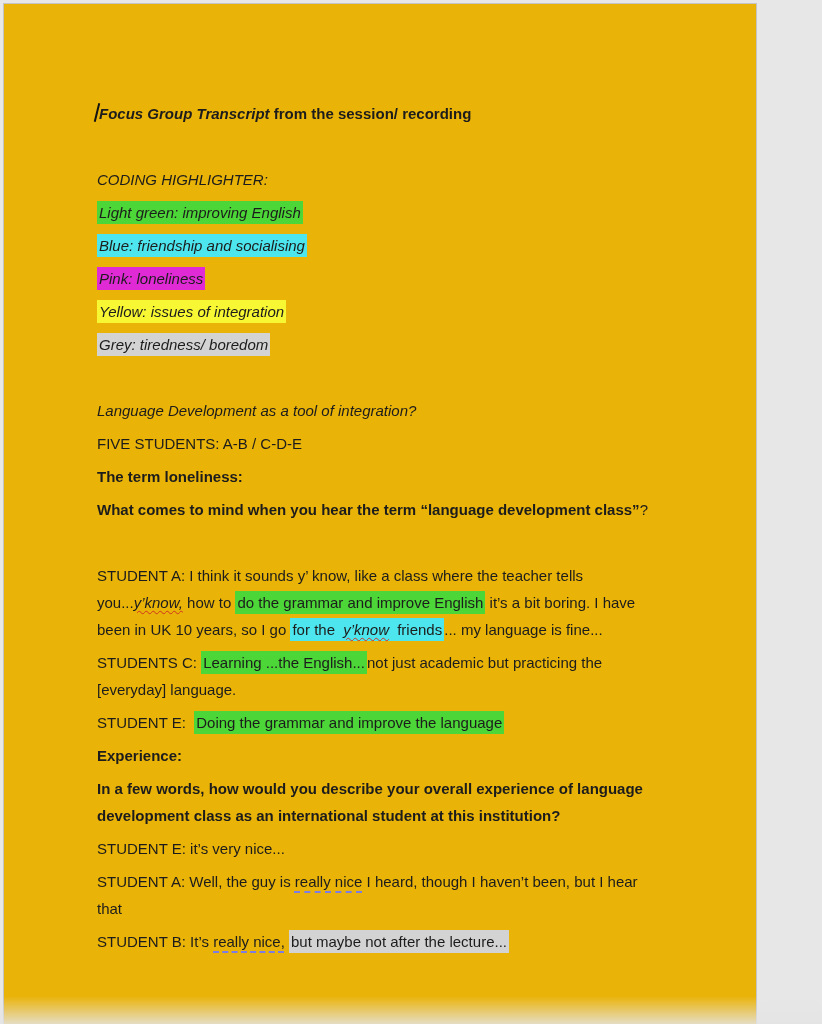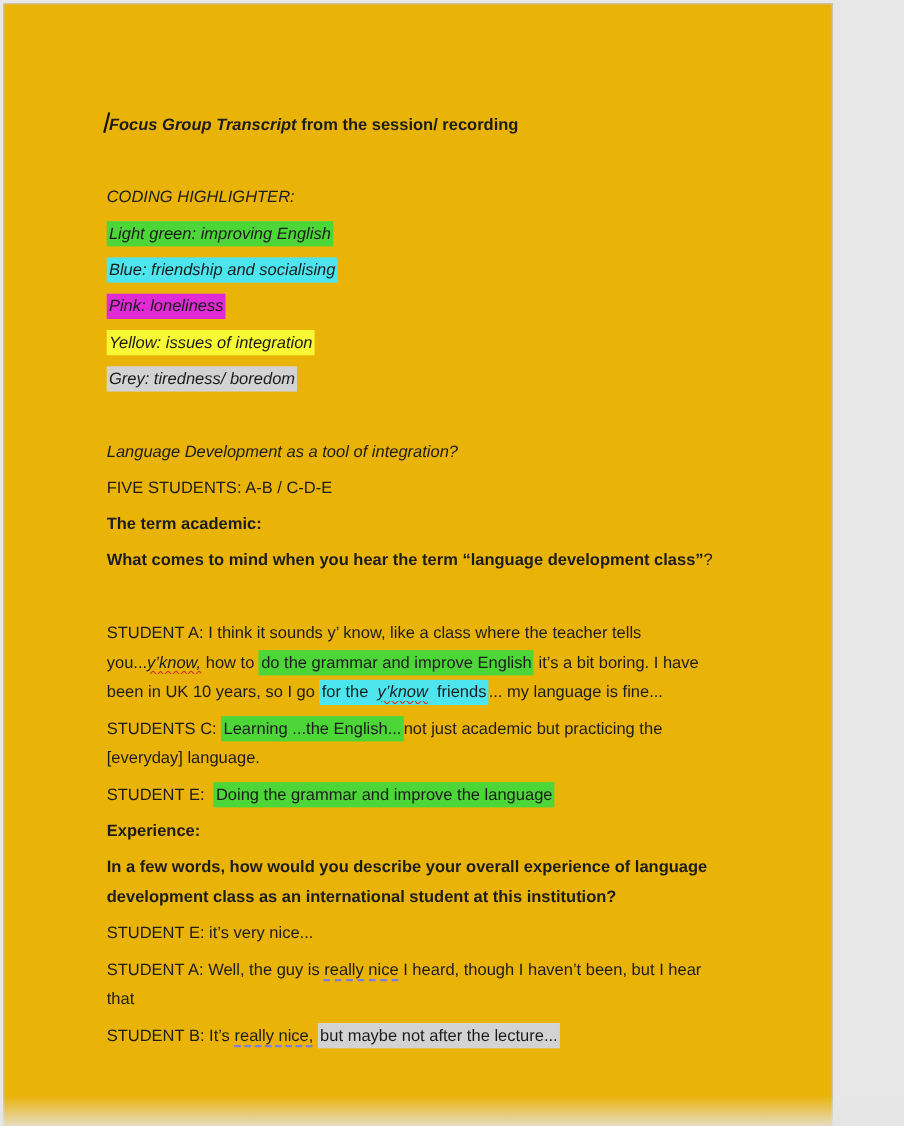--- a/index.html
+++ b/index.html
@@ -85,21 +85,21 @@
   <p class="line"><span class="m-italic m-hl-green">Light green: improving English</span></p>
   <p class="line"><span class="m-italic m-hl-cyan">Blue: friendship and socialising</span></p>
   <p class="line"><span class="m-italic m-hl-pink">Pink: loneliness</span></p>
   <p class="line"><span class="m-italic m-hl-yellow">Yellow: issues of integration</span></p>
   <p class="line"><span class="m-italic m-hl-grey">Grey: tiredness/ boredom</span></p>
 
   <div class="gap"></div>
 
   <p class="line"><span class="m-italic"> Language Development as a tool of integration?</span></p>
   <p class="line"><span>FIVE STUDENTS: A-B / C-D-E</span></p>
-  <p class="line"><span class="m-bold">The term academic:</span></p>
+  <p class="line"><span class="m-bold">The term loneliness:</span></p>
   <p class="line"><span class="m-bold">What comes to mind when you hear the term “language development class”</span><span>?</span></p>
 
   <div class="gap"></div>
 
   <p class="line"><span>STUDENT A: I think it sounds y’ know, like a class where the teacher tells you...</span><span class="m-squiggle">y’know,</span><span> how to </span><span class="m-hl-green">do the grammar and improve English</span><span> it’s a bit boring. I have been in UK 10 years, so I go </span><span class="m-hl-cyan">for the </span><span class="m-hl-cyan m-squiggle">y’know</span><span class="m-hl-cyan"> friends</span><span>... my language is fine...</span></p>
   <p class="line"><span>STUDENTS C: </span><span class="m-hl-green">Learning ...the English...</span><span>not just academic but practicing the [everyday] language.</span></p>
   <p class="line"><span>STUDENT E:&nbsp; </span><span class="m-hl-green">Doing the grammar and improve the language</span></p>
   <p class="line"><span class="m-bold">Experience:</span></p>
   <p class="line"><span class="m-bold">In a few words, how would you describe your overall experience of language development class as an international student at this institution?</span></p>
   <p class="line"><span>STUDENT E: it’s very nice...</span></p>

